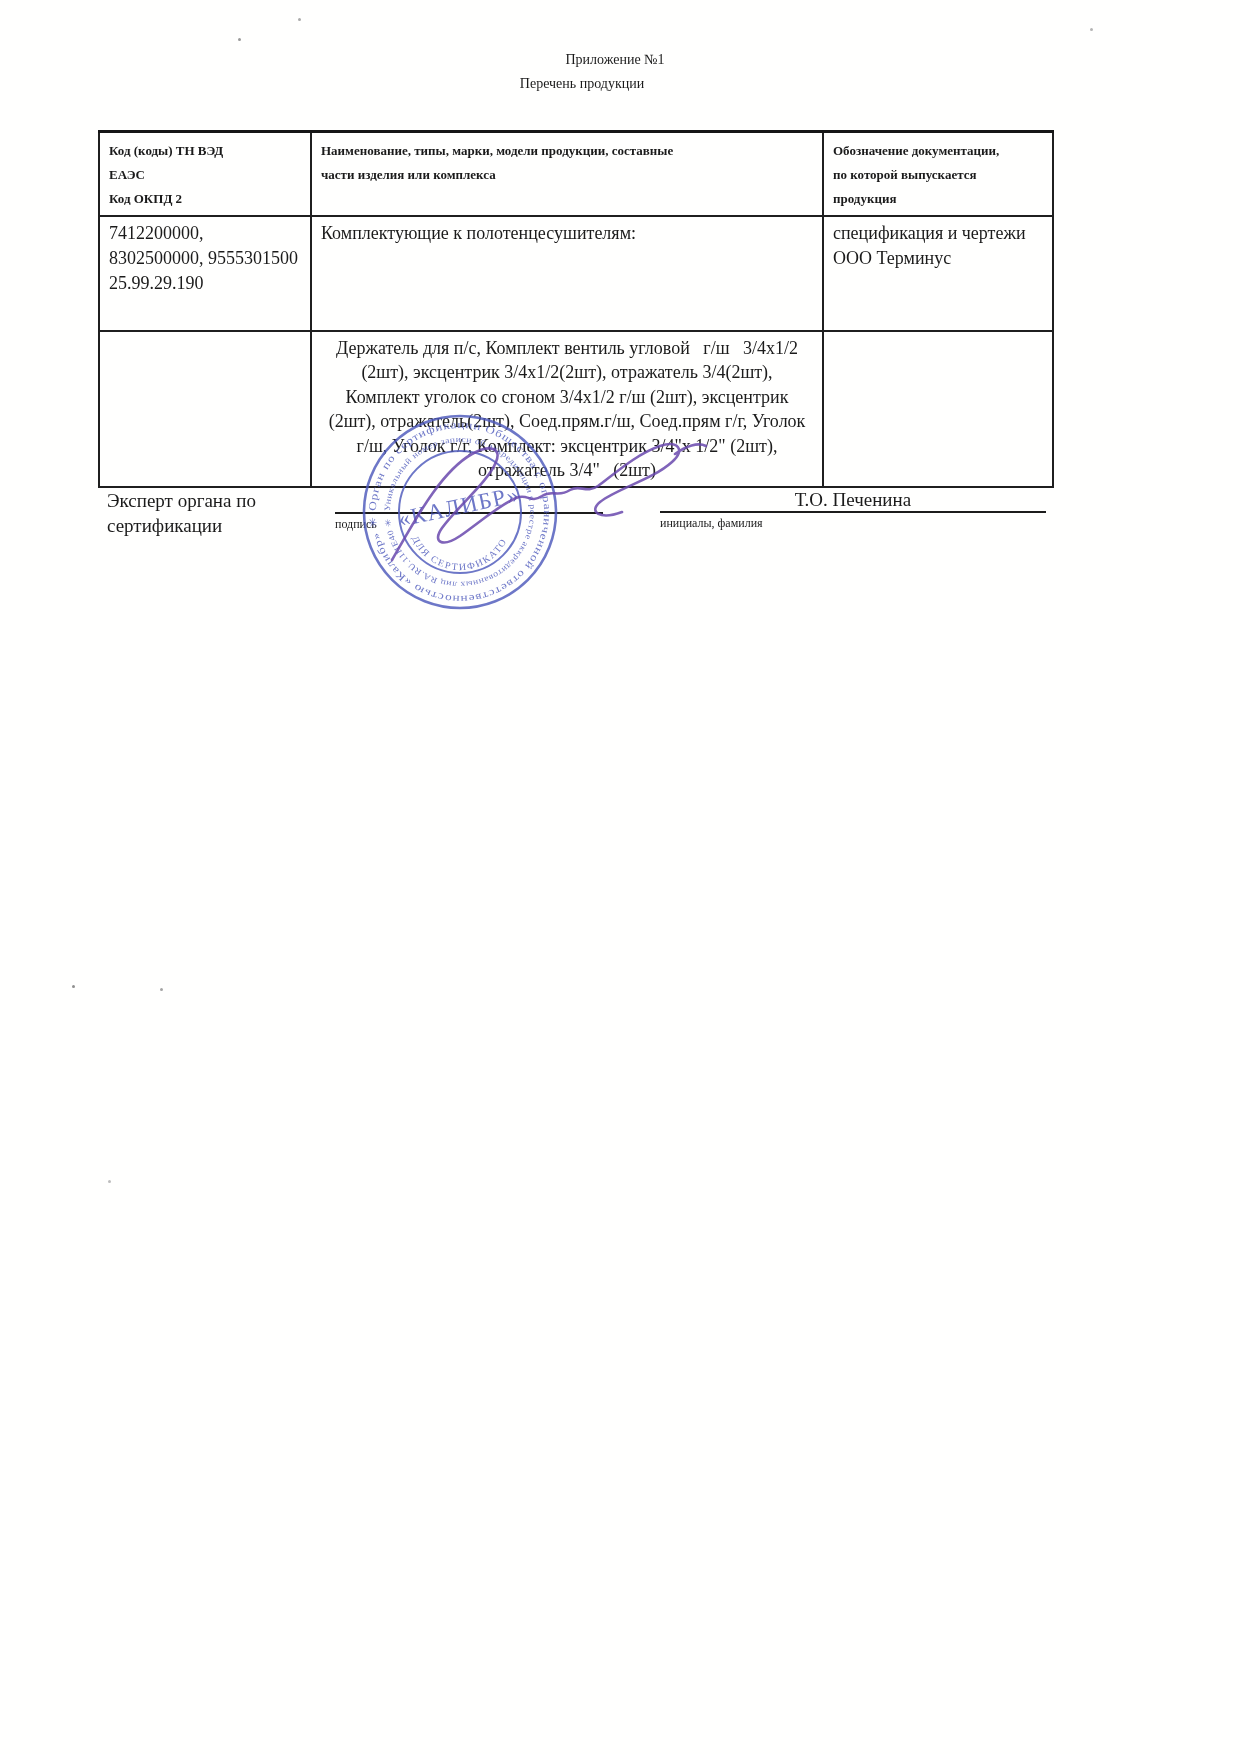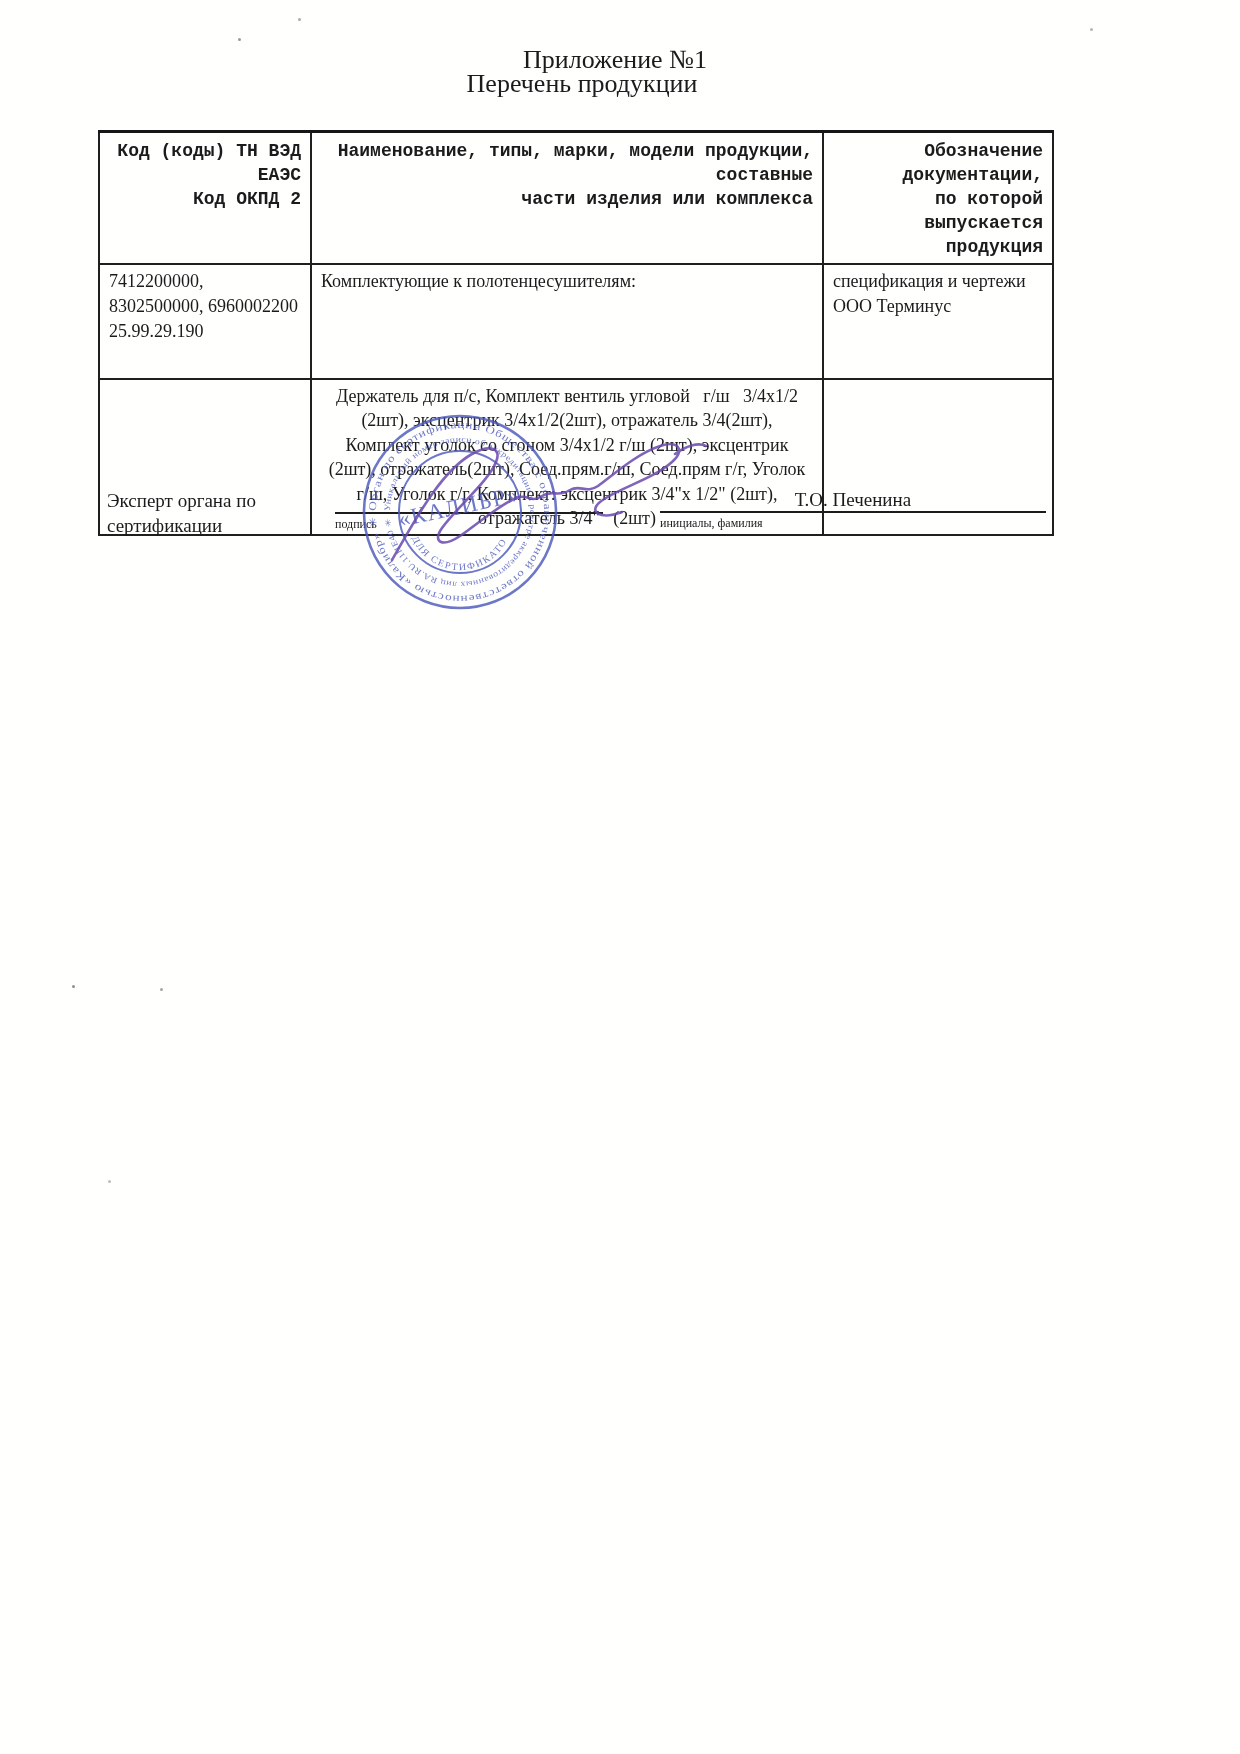--- a/index.html
+++ b/index.html
@@ -6,40 +6,40 @@
   .page{
     position:relative;
     width:1240px;height:1754px;
     background:#fffffe;
     font-family:"Liberation Serif","DejaVu Serif",serif;
     color:#1b1b1b;
     overflow:hidden;
   }
   .doc-header{
     position:absolute;left:0;top:48px;width:1164px;
-    text-align:center;font-size:26px;line-height:24px;
+    text-align:center;font-size:14px;line-height:24px;
   }
   .doc-header .l1{transform:translateX(33px);}
   .pre{white-space:pre-wrap;}
   table.product{
     position:absolute;left:98px;top:130px;
     border-collapse:collapse;table-layout:fixed;
     font-size:18px;
   }
   table.product th, table.product td{
     border:2px solid #1f1f1f;
     vertical-align:top;
     padding:4px 9px;
     overflow:hidden;
   }
   table.product thead th{
     border-top:3px solid #161616;
-    font-weight:bold;text-align:right;
-    font-size:18px;line-height:24px;
-    vertical-align:top;padding-top:6px;font-family:Liberation Mono, monospace;
+    font-weight:bold;text-align:left;
+    font-size:13px;line-height:24px;
+    vertical-align:top;padding-top:6px;
   }
   .col-codes{width:212px;}
   .col-name{width:512px;}
   .col-docs{width:230px;}
   tr.hdr{height:58px;}
   tr.r1{height:115px;}
   tr.r2{height:147px;text-align:center;}
   td.cell{line-height:25px;}
   td.cell-name2{line-height:24.4px;}
   .sig-label{
@@ -100,21 +100,21 @@
         <th class="pre">Наименование, типы, марки, модели продукции, составные
 части изделия или комплекса</th>
         <th class="pre">Обозначение документации,
 по которой выпускается
 продукция</th>
       </tr>
     </thead>
     <tbody>
       <tr class="r1">
         <td class="cell pre">7412200000,
-8302500000, 6960002200
+8302500000, 9555301500
 25.99.29.190</td>
         <td class="cell pre">Комплектующие к полотенцесушителям:</td>
         <td class="cell pre">спецификация и чертежи
 ООО Терминус</td>
       </tr>
       <tr class="r2">
         <td class="cell pre"></td>
         <td class="cell cell-name2 pre">Держатель для п/с, Комплект вентиль угловой   г/ш   3/4х1/2
 (2шт), эксцентрик 3/4х1/2(2шт), отражатель 3/4(2шт),
 Комплект уголок со сгоном 3/4х1/2 г/ш (2шт), эксцентрик

